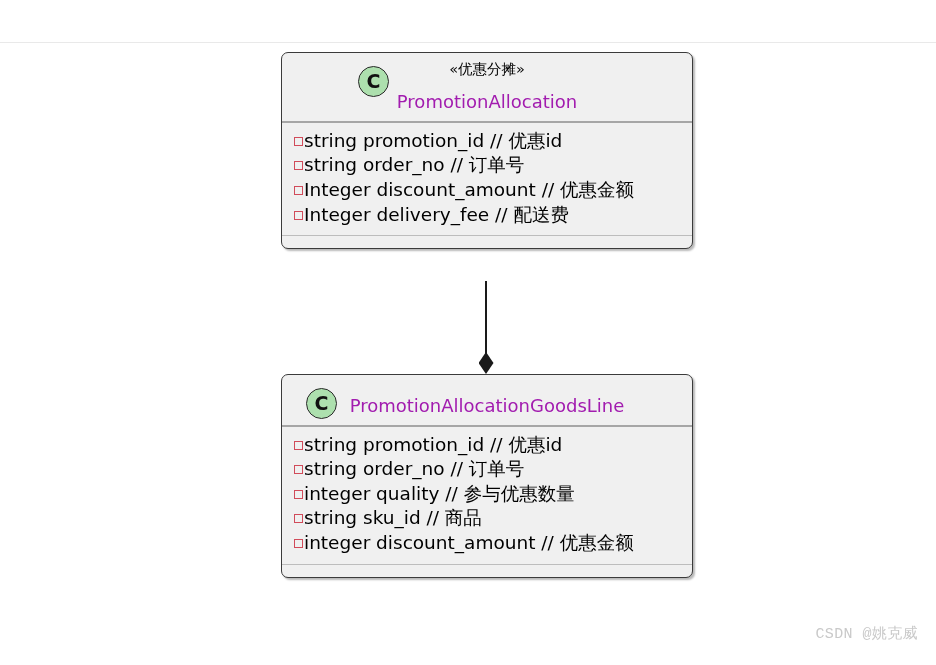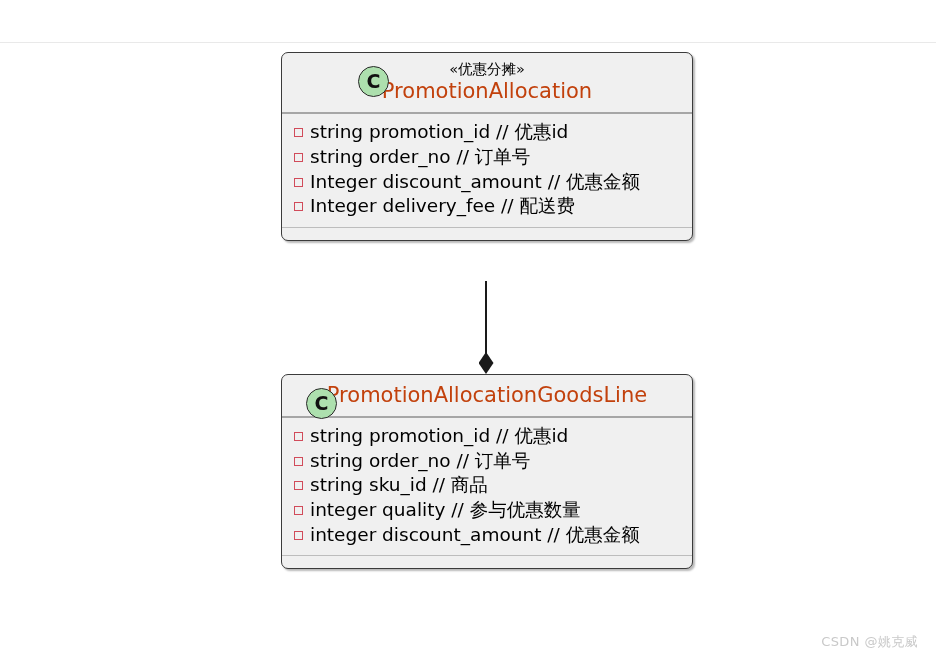--- a/index.html
+++ b/index.html
@@ -69,41 +69,41 @@
   }
 
   .stereotype {
     font-size: 14.5px;
     color: #000;
     line-height: 1.25;
     white-space: nowrap;
   }
 
   .class-name {
-    font-size: 21px;
-    color: #c2410c;
+    font-size: 18px;
+    color: #a21caf;
     line-height: 1.2;
     white-space: nowrap;
-    margin-top: 1px;
+    margin-top: 13px;
   }
 
   .uml-attrs {
     box-sizing: border-box;
     padding: 6px 10px 8px 12px;
     border-bottom: 1px solid #bdbdbd;
   }
 
   .uml-footer {
     height: 12px;
   }
 
   .attr-row {
     display: flex;
     align-items: baseline;
-    gap: 7px;
+    gap: 1px;
     font-size: 18.5px;
     line-height: 24.6px;
     color: #000;
     white-space: nowrap;
   }
 
   .attr-bullet {
     flex: 0 0 auto;
     width: 9px;
     height: 9px;
@@ -125,25 +125,26 @@
     width: 15px;
     height: 22px;
     background: #1a1a1a;
     clip-path: polygon(50% 0%, 100% 50%, 50% 100%, 0% 50%);
   }
 
   
   .watermark {
     position: absolute;
     right: 18px;
-    bottom: 14px;
-    font-size: 13px;
+    bottom: 22px;
+    font-size: 15px;
     color: #c9c9c9;
     white-space: nowrap;
     letter-spacing: 0.4px;
+    font-family: Liberation Mono, monospace;
   }
 </style>
 </head>
 <body>
 
 <div id="canvas">
 
   <div class="top-rule"></div>
 
   <div class="uml-class" id="class-0" style="left:281px; top:52px; width:412px;">
@@ -190,25 +191,25 @@
       <div class="attr-row">
         <span class="attr-bullet"></span>
         <span>string promotion_id // 优惠id</span>
       </div>
       <div class="attr-row">
         <span class="attr-bullet"></span>
         <span>string order_no // 订单号</span>
       </div>
       <div class="attr-row">
         <span class="attr-bullet"></span>
+        <span>integer quality // 参与优惠数量</span>
+      </div>
+      <div class="attr-row">
+        <span class="attr-bullet"></span>
         <span>string sku_id // 商品</span>
-      </div>
-      <div class="attr-row">
-        <span class="attr-bullet"></span>
-        <span>integer quality // 参与优惠数量</span>
       </div>
       <div class="attr-row">
         <span class="attr-bullet"></span>
         <span>integer discount_amount // 优惠金额</span>
       </div>
     </div>
 
     <div class="uml-footer"></div>
   </div>
 

